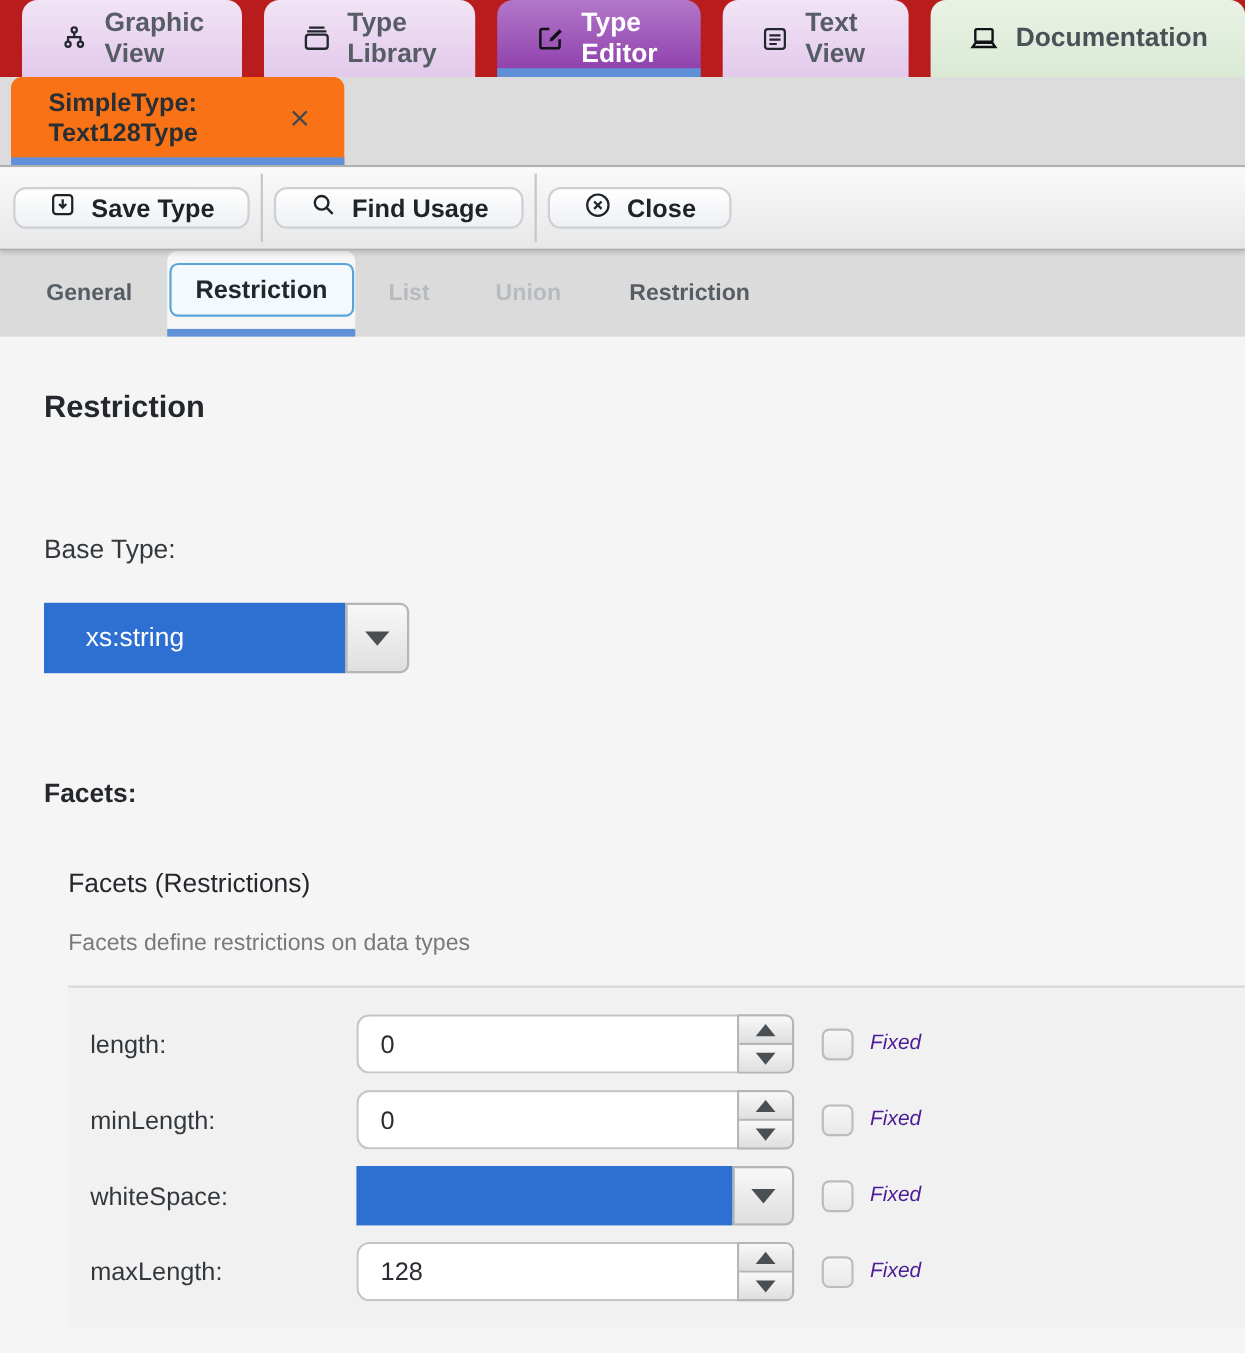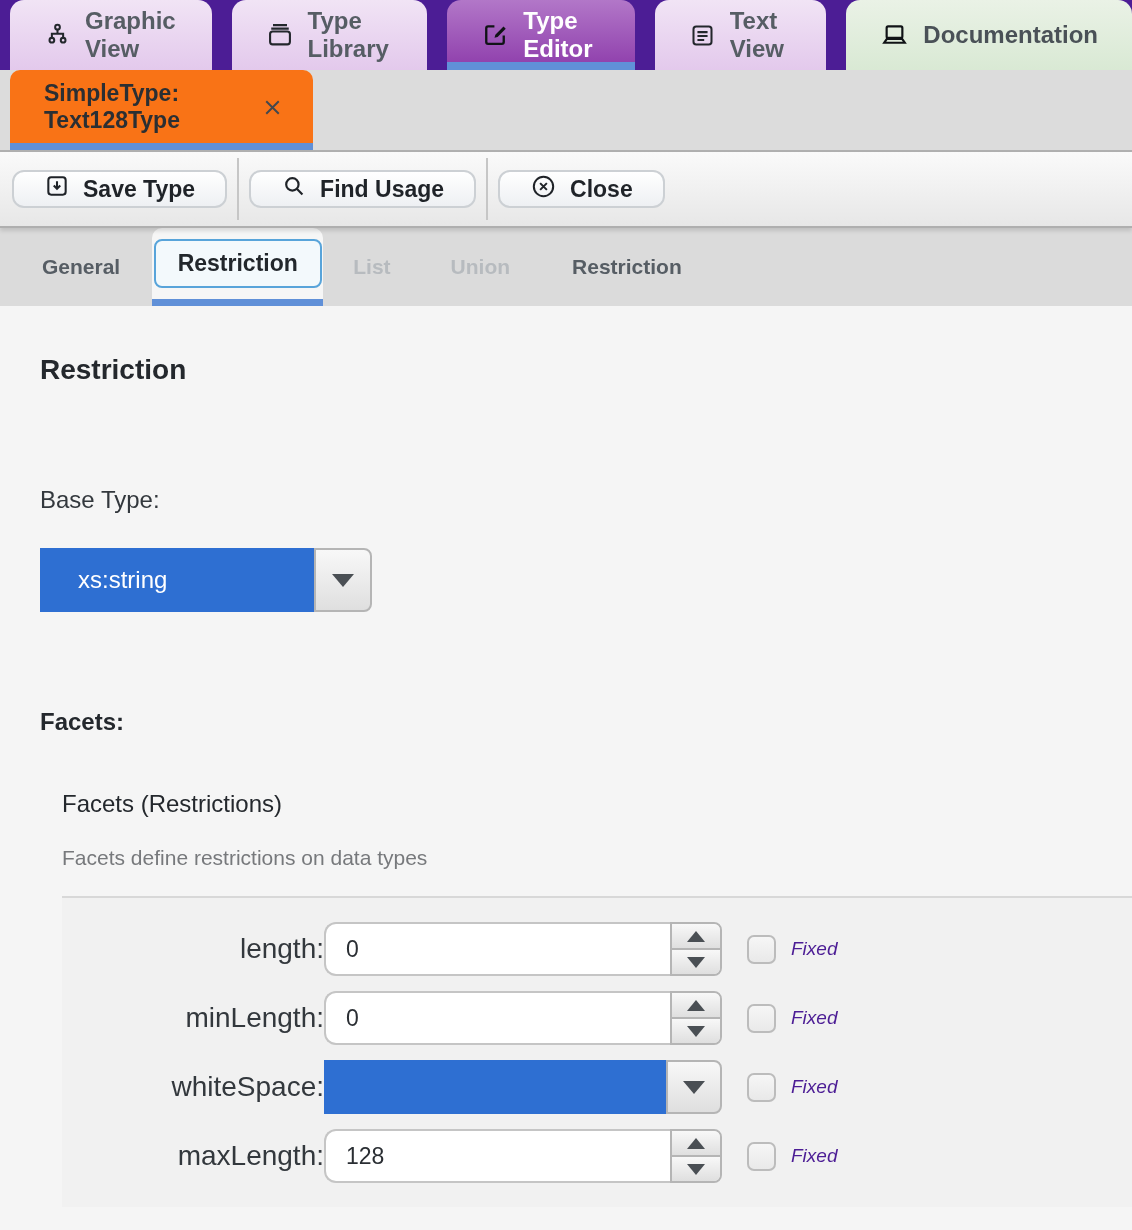--- a/index.html
+++ b/index.html
@@ -1,20 +1,20 @@
 <!DOCTYPE html>
 <html><head>
 <meta charset="utf-8">
 <style>
   * { margin:0; padding:0; box-sizing:border-box; }
   html,body { width:1132px; height:1230px; overflow:hidden;
     font-family:"Liberation Sans", sans-serif; background:#f5f5f5; }
 
   
-  .main-tabs { height:70px; background:#4c1d95; display:flex; gap:20px; padding-left:10px; }
+  .main-tabs { height:70px; background:#b91c1c; display:flex; gap:20px; padding-left:20px; }
   .main-tab { height:70px; display:flex; align-items:center; gap:14px; padding:0 34px;
     border-radius:14px 14px 0 0; font-size:24px; font-weight:bold; color:#565d64;
     position:relative; cursor:pointer; }
   .main-tab.purple { background:linear-gradient(#f1e4f5, #e3c9ec); }
   .main-tab.green  { background:linear-gradient(#eaf2e6, #d9e9d4); color:#4a5157; }
   .main-tab.active { background:linear-gradient(#b277c8, #8d3cab); color:#ffffff; }
   .main-tab.active::after { content:""; position:absolute; left:0; right:0; bottom:0;
     height:8px; background:#6090d8; }
   .main-tab svg { display:block; }
 
@@ -70,21 +70,21 @@
 
   .facets-label { margin-top:96px; font-size:24px; font-weight:bold; color:#24282d; }
   .facets-section { margin-left:22px; }
   .facets-title { margin-top:54px; font-size:24px; font-weight:normal; color:#24282d; }
   .facets-subtitle { margin-top:28px; font-size:21px; color:#77797c; }
   .facets-divider { margin-top:26px; border-top:2px solid #d8d8d8; }
   .facet-rows { margin-top:0; background:#f1f1f1; padding:24px 0 24px 2px; }
 
   .facet-row { display:flex; align-items:center; height:54px; margin-bottom:15px; }
   .facet-row:last-child { margin-bottom:0; }
-  .facet-row .flabel { width:260px; padding-left:18px; font-size:28px; color:#33383d;text-align:right; }
+  .facet-row .flabel { width:260px; padding-left:18px; font-size:23px; color:#33383d; }
 
   .num-group { width:398px; height:54px; display:flex; }
   .num-field { flex:1; background:#ffffff; border:2px solid #c5c5c5; border-right:none;
     border-radius:12px 0 0 12px; display:flex; align-items:center; }
   .num-field input { width:100%; border:none; outline:none; background:transparent;
     font-family:"Liberation Sans", sans-serif; font-size:23px; color:#2a2e33; padding-left:20px; }
   .spinner { width:52px; display:flex; flex-direction:column; border:2px solid #b5b5b5;
     border-radius:0 8px 8px 0; overflow:hidden; }
   .spin-btn { flex:1; background:linear-gradient(#f8f8f8, #dfdfdf); display:flex;
     align-items:center; justify-content:center; cursor:pointer; }

